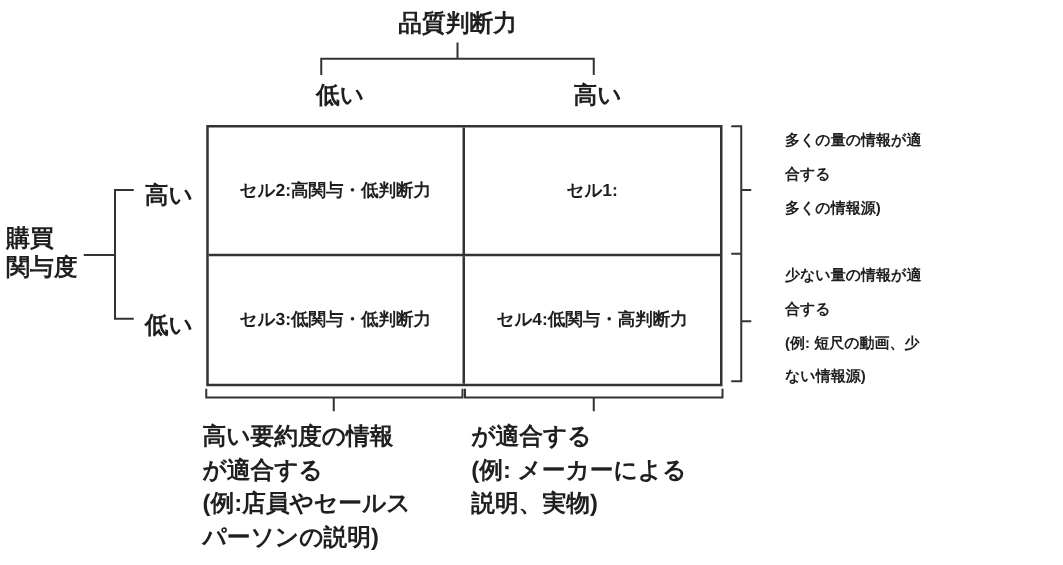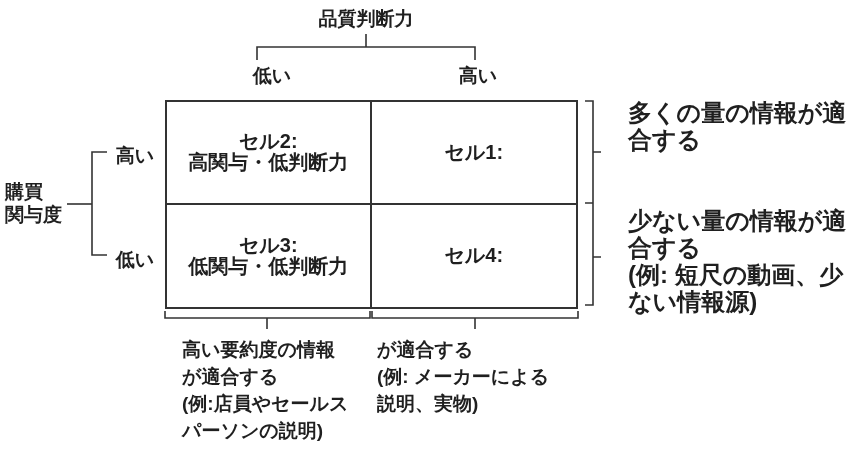--- a/index.html
+++ b/index.html
@@ -53,36 +53,36 @@
     left: 165px; top: 100px;
     width: 413px; height: 209px;
     border: 2px solid var(--line);
     display: grid;
     grid-template-columns: 1fr 1fr;
     grid-template-rows: 1fr 1fr;
     background: var(--bg);
   }
   .cell {
     display: flex;
-    flex-direction: column;
+    flex-direction: row;
     align-items: center;
     justify-content: center;
-    font-size: 20px;
+    font-size: 14px;
     line-height: 21px;
     text-align: center;
   }
   .cell-tl { border-right: 2px solid var(--line); border-bottom: 2px solid var(--line); }
   .cell-tr { border-bottom: 2px solid var(--line); }
   .cell-bl { border-right: 2px solid var(--line); }
 
-  .note { font-size: 24px; line-height: 27px; }
+  .note { font-size: 12px; line-height: 27px; }
   .note-right-top    { left: 628px; top: 99px;  }
   .note-right-bottom { left: 628px; top: 207px; }
   .note-bottom { font-size: 19px; line-height: 27px; top: 336px; }
-  .note-bottom-left  { left: 162px; margin-left: 20px; }
+  .note-bottom-left  { left: 162px; }
   .note-bottom-right { left: 377px; }
 </style>
 </head>
 <body>
 
 <div class="canvas">
 
   <svg class="overlay" viewBox="0 0 850 452">
     <path stroke-width="1.6" d="M366 34 V47 M257 60 V47 H475 V60"></path>
     <path stroke-width="1.6" d="M67 204 H92"></path>
@@ -110,26 +110,28 @@
     </div>
     <div class="cell cell-tr">
       <div>セル1:</div>
     </div>
     <div class="cell cell-bl">
       <div>セル3:</div>
       <div>低関与・低判断力</div>
     </div>
     <div class="cell cell-br">
       <div>セル4:</div>
+      <div>低関与・高判断力</div>
     </div>
   </div>
 
   <div class="abs note note-right-top">
     <div>多くの量の情報が適</div>
     <div>合する</div>
+    <div>多くの情報源)</div>
   </div>
 
   <div class="abs note note-right-bottom">
     <div>少ない量の情報が適</div>
     <div>合する</div>
     <div>(例: 短尺の動画、少</div>
     <div>ない情報源)</div>
   </div>
 
   <div class="abs note note-bottom note-bottom-left">

